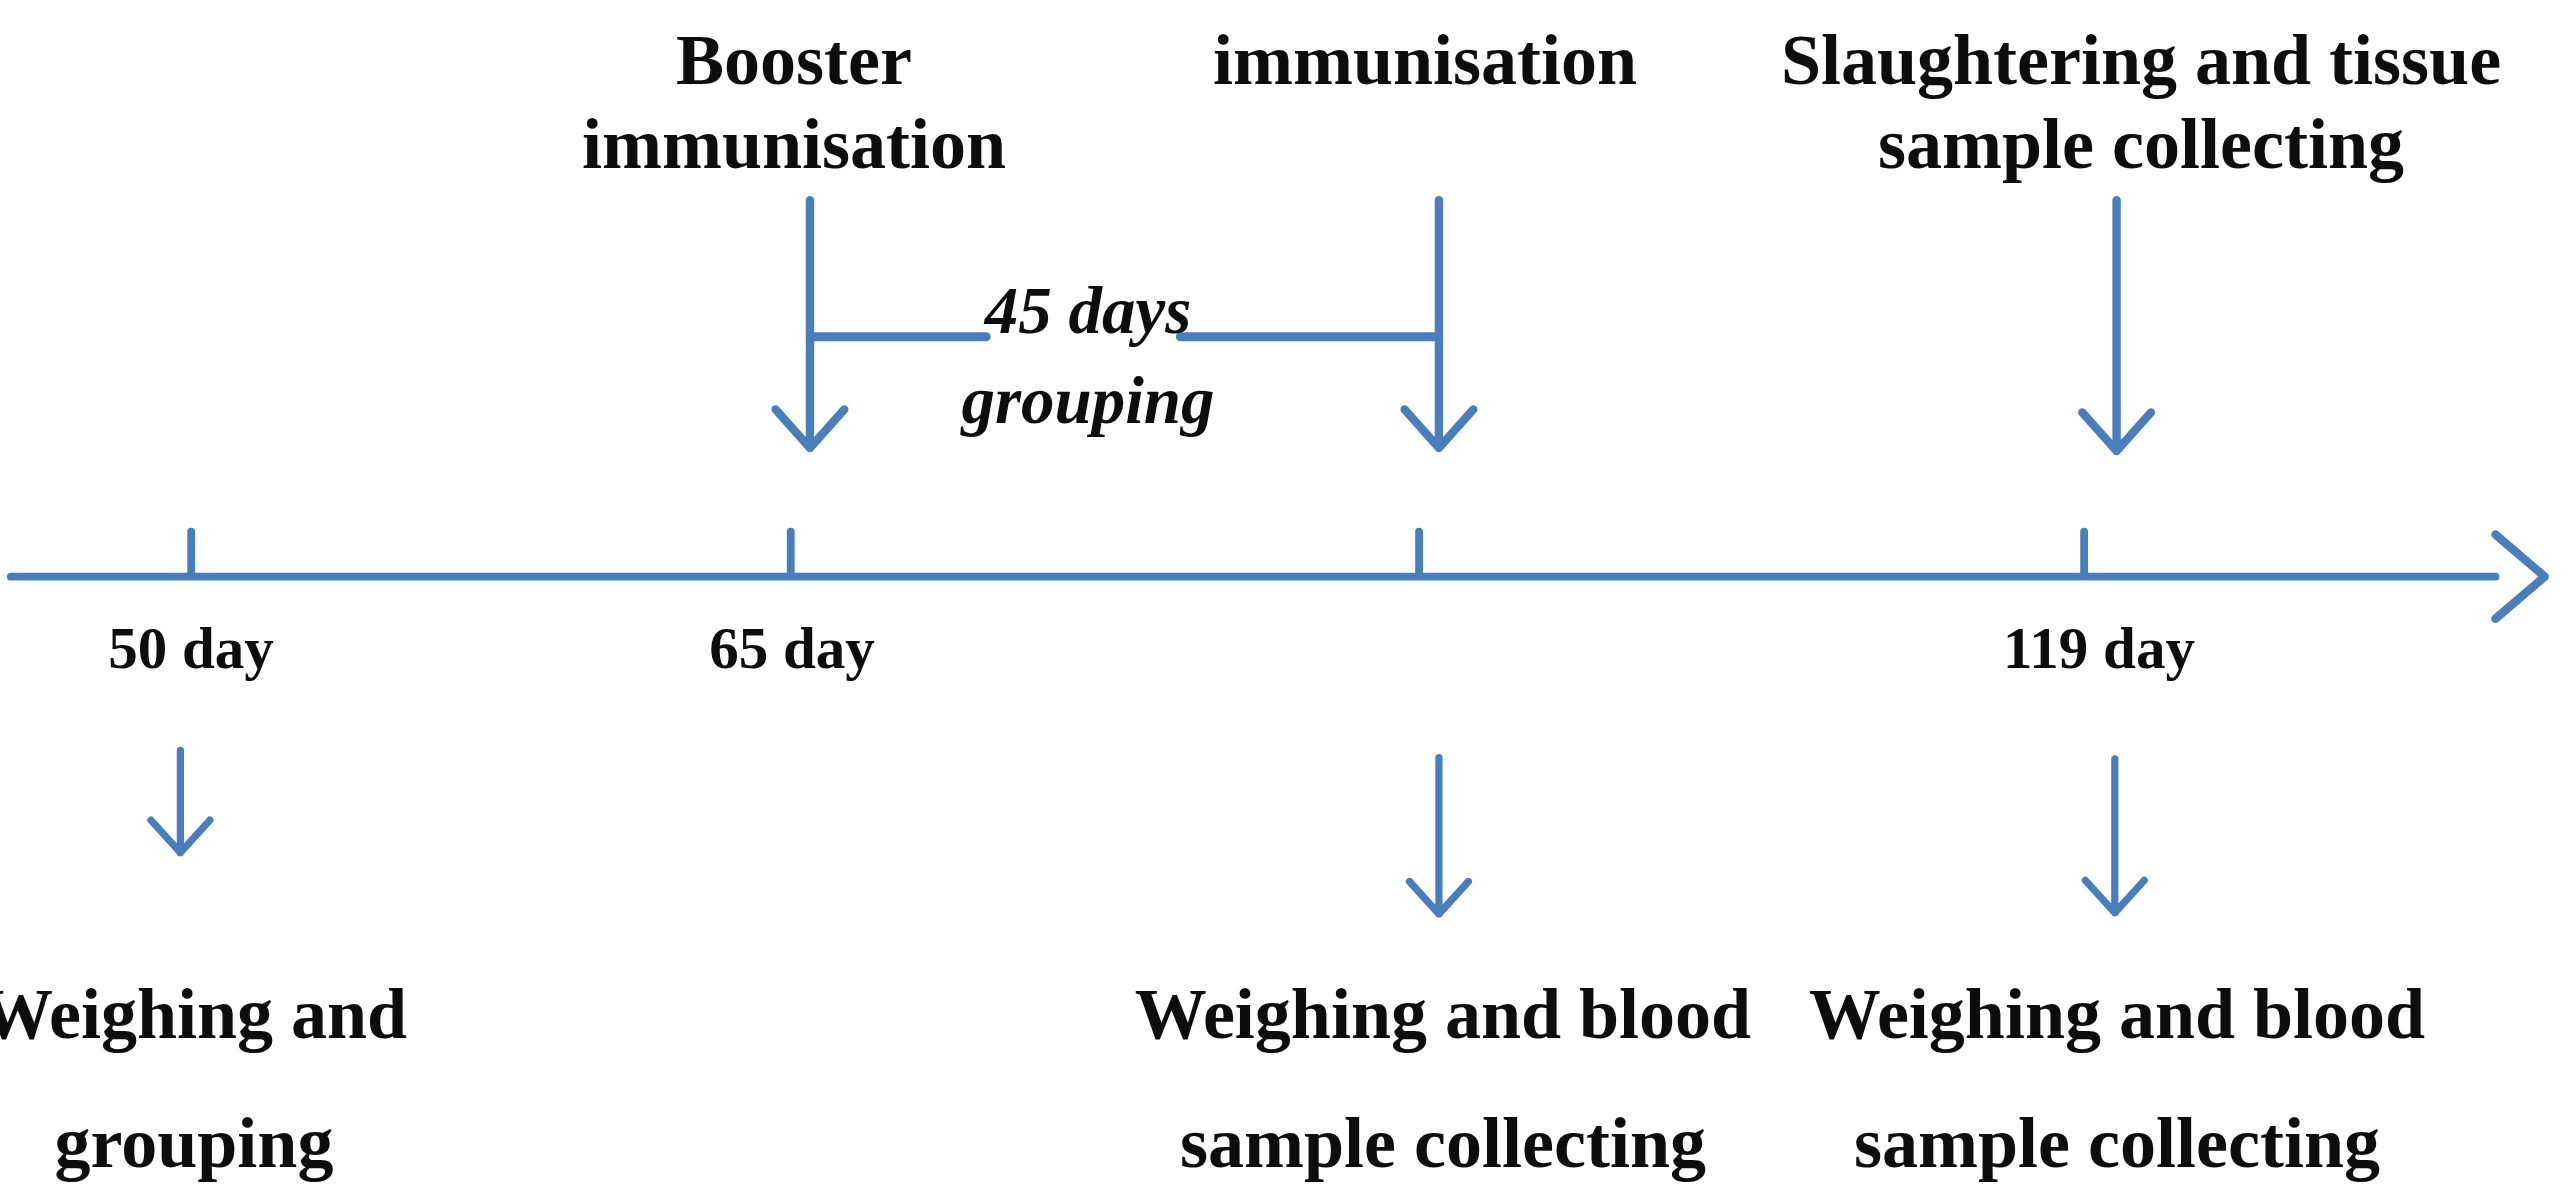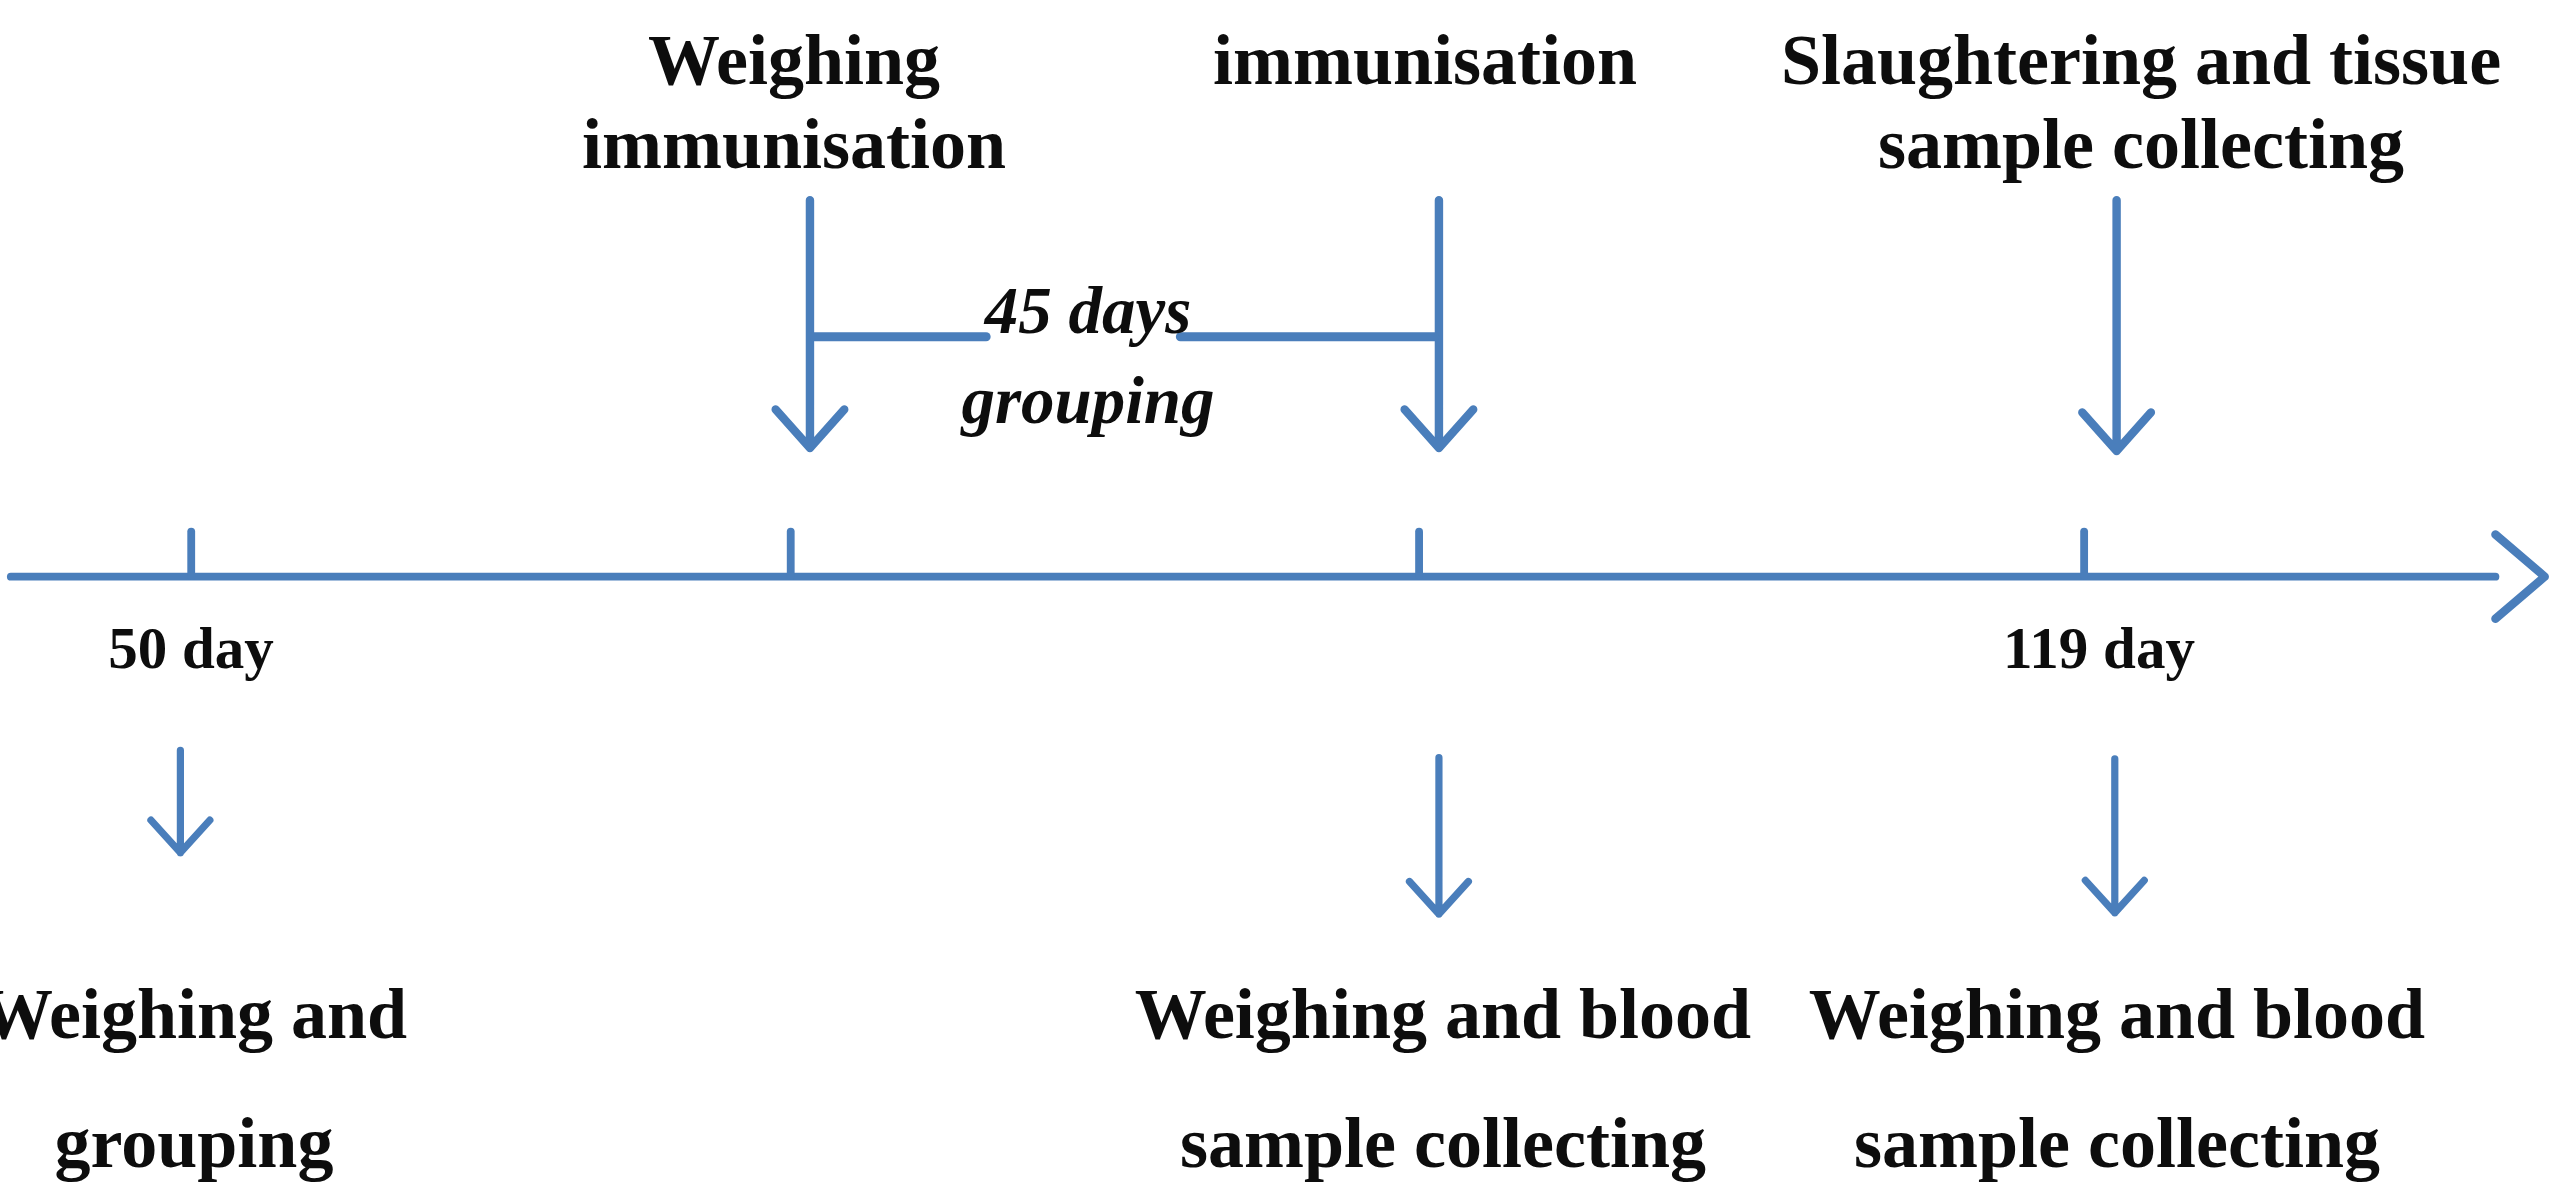--- a/index.html
+++ b/index.html
@@ -77,39 +77,40 @@
 
     <path d="M 1354 560 H 1640" stroke-width="15"></path>
     <path d="M 1963 560 H 2386" stroke-width="15"></path>
 
     <path d="M 300 1248 V 1418 M 251 1364 L 300 1418 L 349 1364" stroke-width="12"></path>
     <path d="M 2393 1260 V 1520 M 2344 1466 L 2393 1520 L 2442 1466" stroke-width="12"></path>
     <path d="M 3517 1262 V 1518 M 3468 1464 L 3517 1518 L 3566 1464" stroke-width="12"></path>
   </svg>
 
   <div class="txt event-title" style="left:794px;">
-    <div>Weighing</div>
+    <div>Booster</div>
     <div>immunisation</div>
   </div>
 
   <div class="txt event-title" style="left:1425px;">
     <div>immunisation</div>
   </div>
 
   <div class="txt event-title" style="left:2141px;">
     <div>Slaughtering and tissue</div>
     <div>sample collecting</div>
   </div>
 
   <div class="txt interval-label" style="left:1088px;font-style:italic;">
     <div>45 days</div>
     <div>grouping</div>
   </div>
 
   <div class="txt tick-label" style="left:191px;">50 day</div>
+  <div class="txt tick-label" style="left:792px;">65 day</div>
   <div class="txt tick-label" style="left:2099px;">119 day</div>
 
   <div class="txt below-label" style="left:194px;">
     <div>Weighing and</div>
     <div>grouping</div>
   </div>
 
   <div class="txt below-label" style="left:1443px;">
     <div>Weighing and blood</div>
     <div>sample collecting</div>

